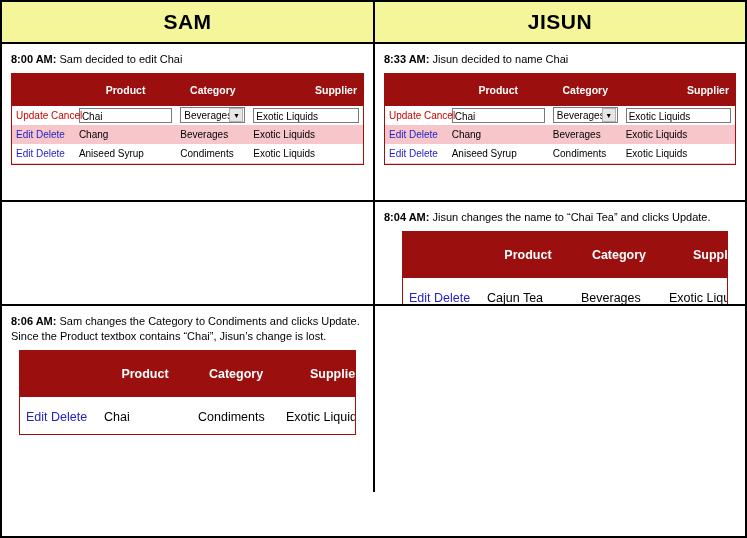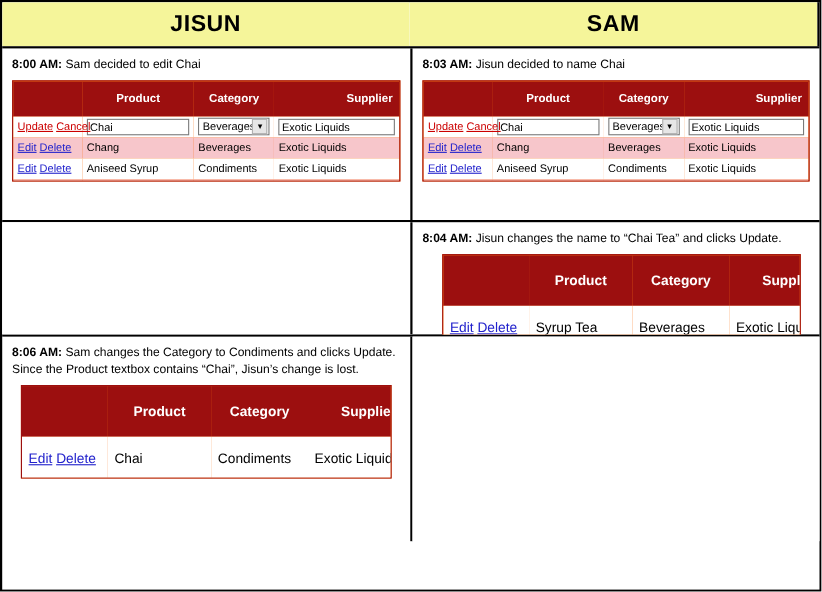--- a/index.html
+++ b/index.html
@@ -100,21 +100,20 @@
   .gridtbl td {
     background: #ffffff;
     color: #000000;
     vertical-align: middle;
   }
   .gridtbl tr.alt td {
     background: #f7c6cb;
   }
   .lnk {
     color: #2222cc;
-    text-decoration: underline;
     cursor: pointer;
   }
   .lnk.red {
     color: #cc0000;
   }
 
   
   .small .gridtbl { font-size: 10px; }
   .small .gridtbl th {
     height: 28px;
@@ -193,28 +192,28 @@
   .row-top { height: 158px; }
   .empty-cell { background: #ffffff; }
 </style>
 </head>
 <body>
 
 <div class="page">
   <div class="grid">
 
     <div class="row row-header">
+      <div class="cell left">
+        <div class="hdr">
+          <span class="hdr-text">SAM</span>
+        </div>
+      </div>
       <div class="cell right">
         <div class="hdr">
           <span class="hdr-text">JISUN</span>
-        </div>
-      </div>
-      <div class="cell left">
-        <div class="hdr">
-          <span class="hdr-text">SAM</span>
         </div>
       </div>
     </div>
 
     <div class="row row-top">
 
       <div class="cell left">
         <div class="content">
           <div class="caption">
             <b>8:00 AM:</b><span> Sam decided to edit Chai</span>
@@ -283,21 +282,21 @@
                 </tr>
               </tbody>
             </table>
           </div>
         </div>
       </div>
 
       <div class="cell right">
         <div class="content">
           <div class="caption">
-            <b>8:03 AM:</b><span> Jisun decided to name Chai</span>
+            <b>8:33 AM:</b><span> Jisun decided to name Chai</span>
           </div>
           <div class="widget small clipbox" style="height:92px;">
             <table class="gridtbl">
               <colgroup>
                 <col style="width:62px;">
                 <col style="width:100px;">
                 <col style="width:72px;">
                 <col style="width:112px;">
               </colgroup>
               <thead>
@@ -383,21 +382,21 @@
                   <th>Category</th>
                   <th>Supplier</th>
                 </tr>
               </thead>
               <tbody>
                 <tr>
                   <td class="cmdcell">
                     <span class="lnk">Edit</span>
                     <span class="lnk">Delete</span>
                   </td>
-                  <td>Syrup Tea</td>
+                  <td>Cajun Tea</td>
                   <td>Beverages</td>
                   <td>Exotic Liquids</td>
                 </tr>
 
               </tbody>
             </table>
           </div>
         </div>
       </div>
     </div>

